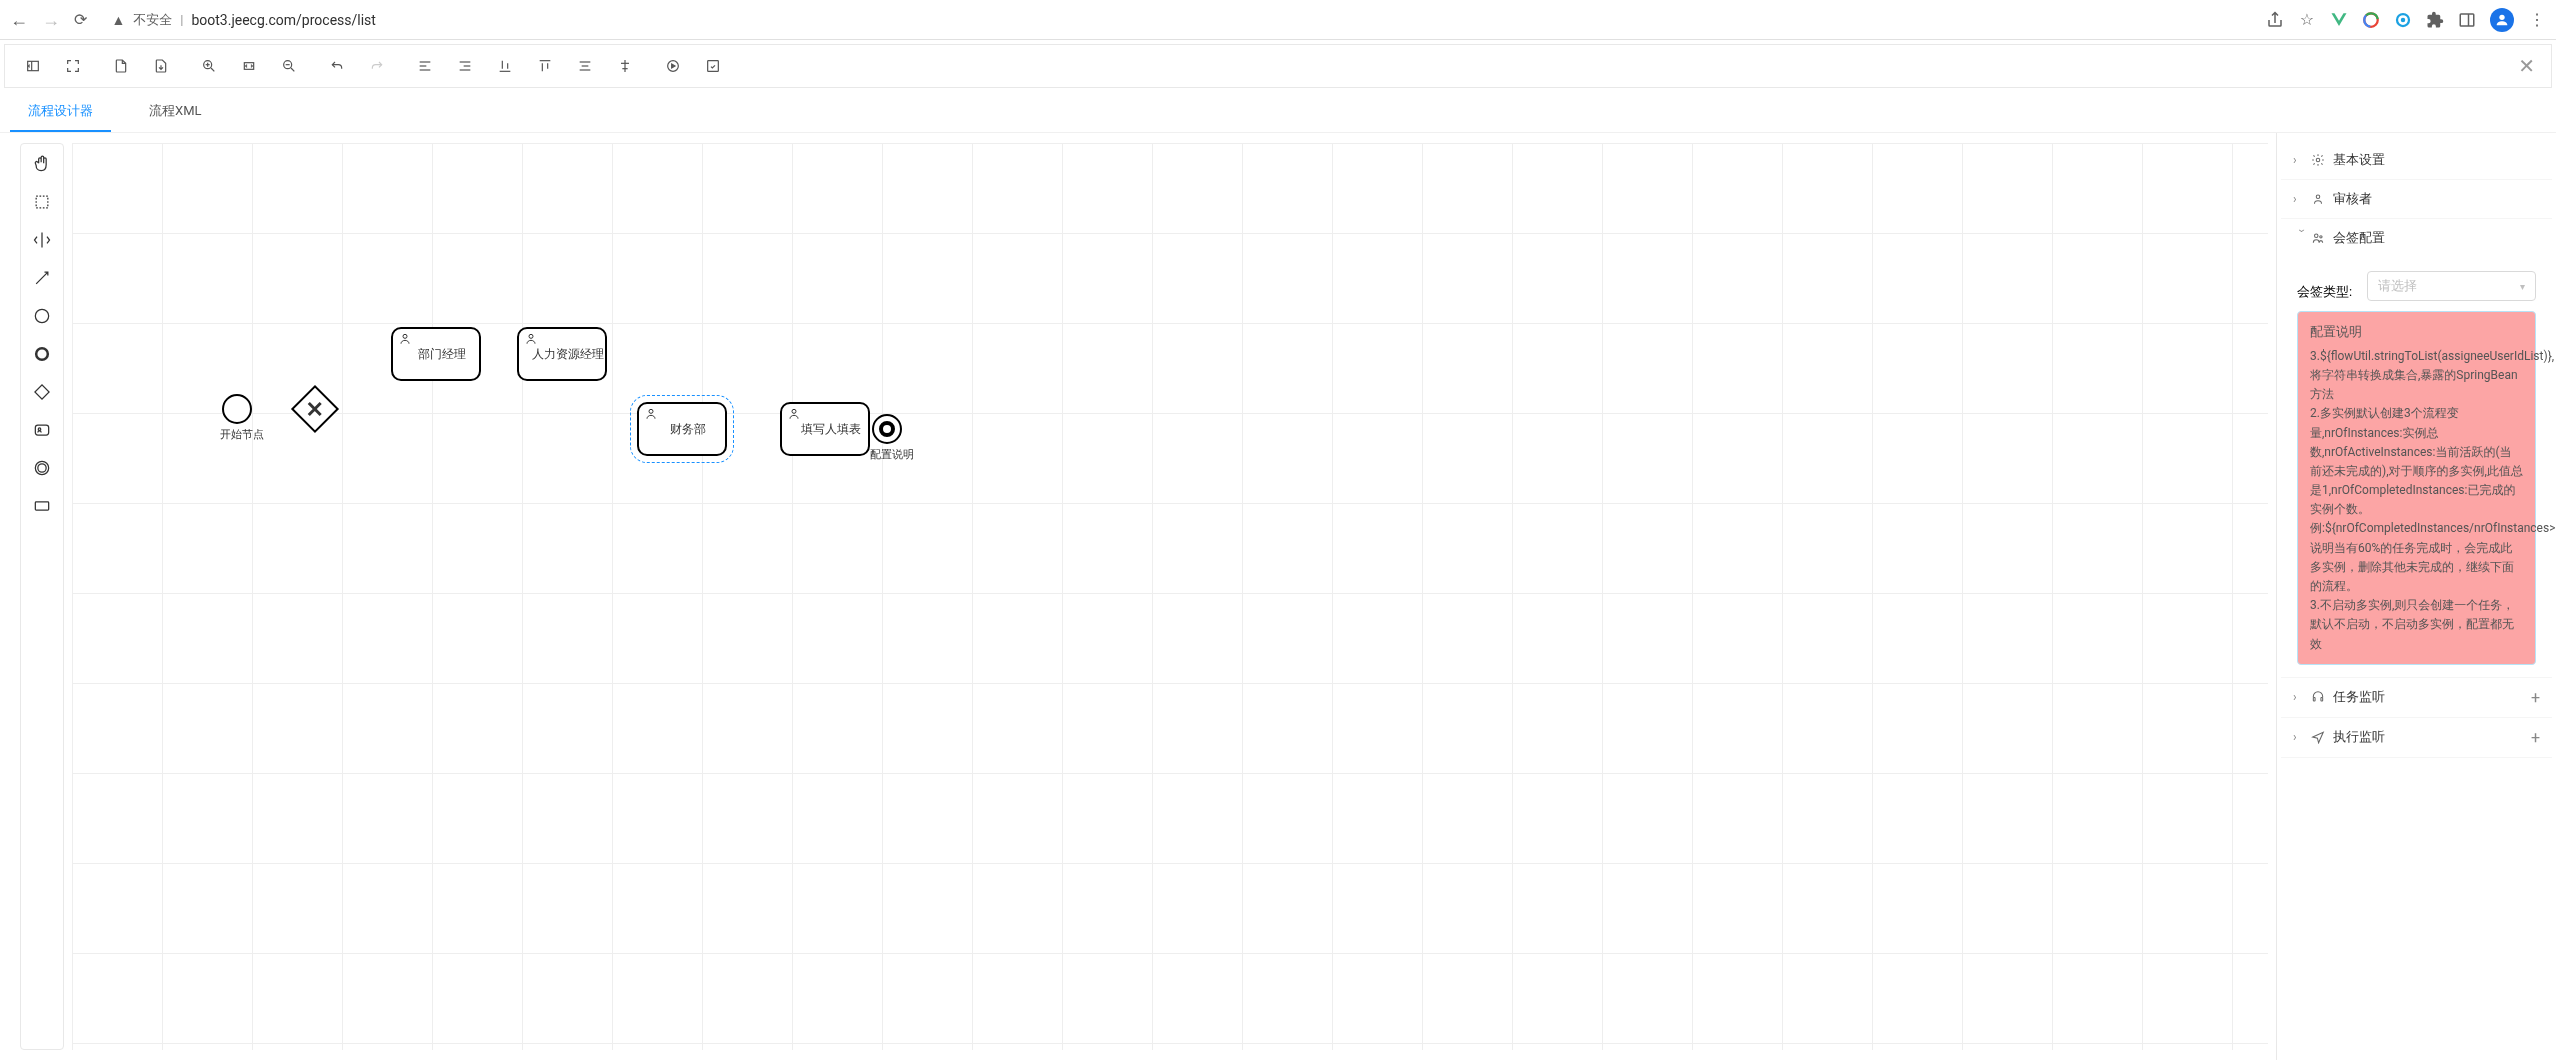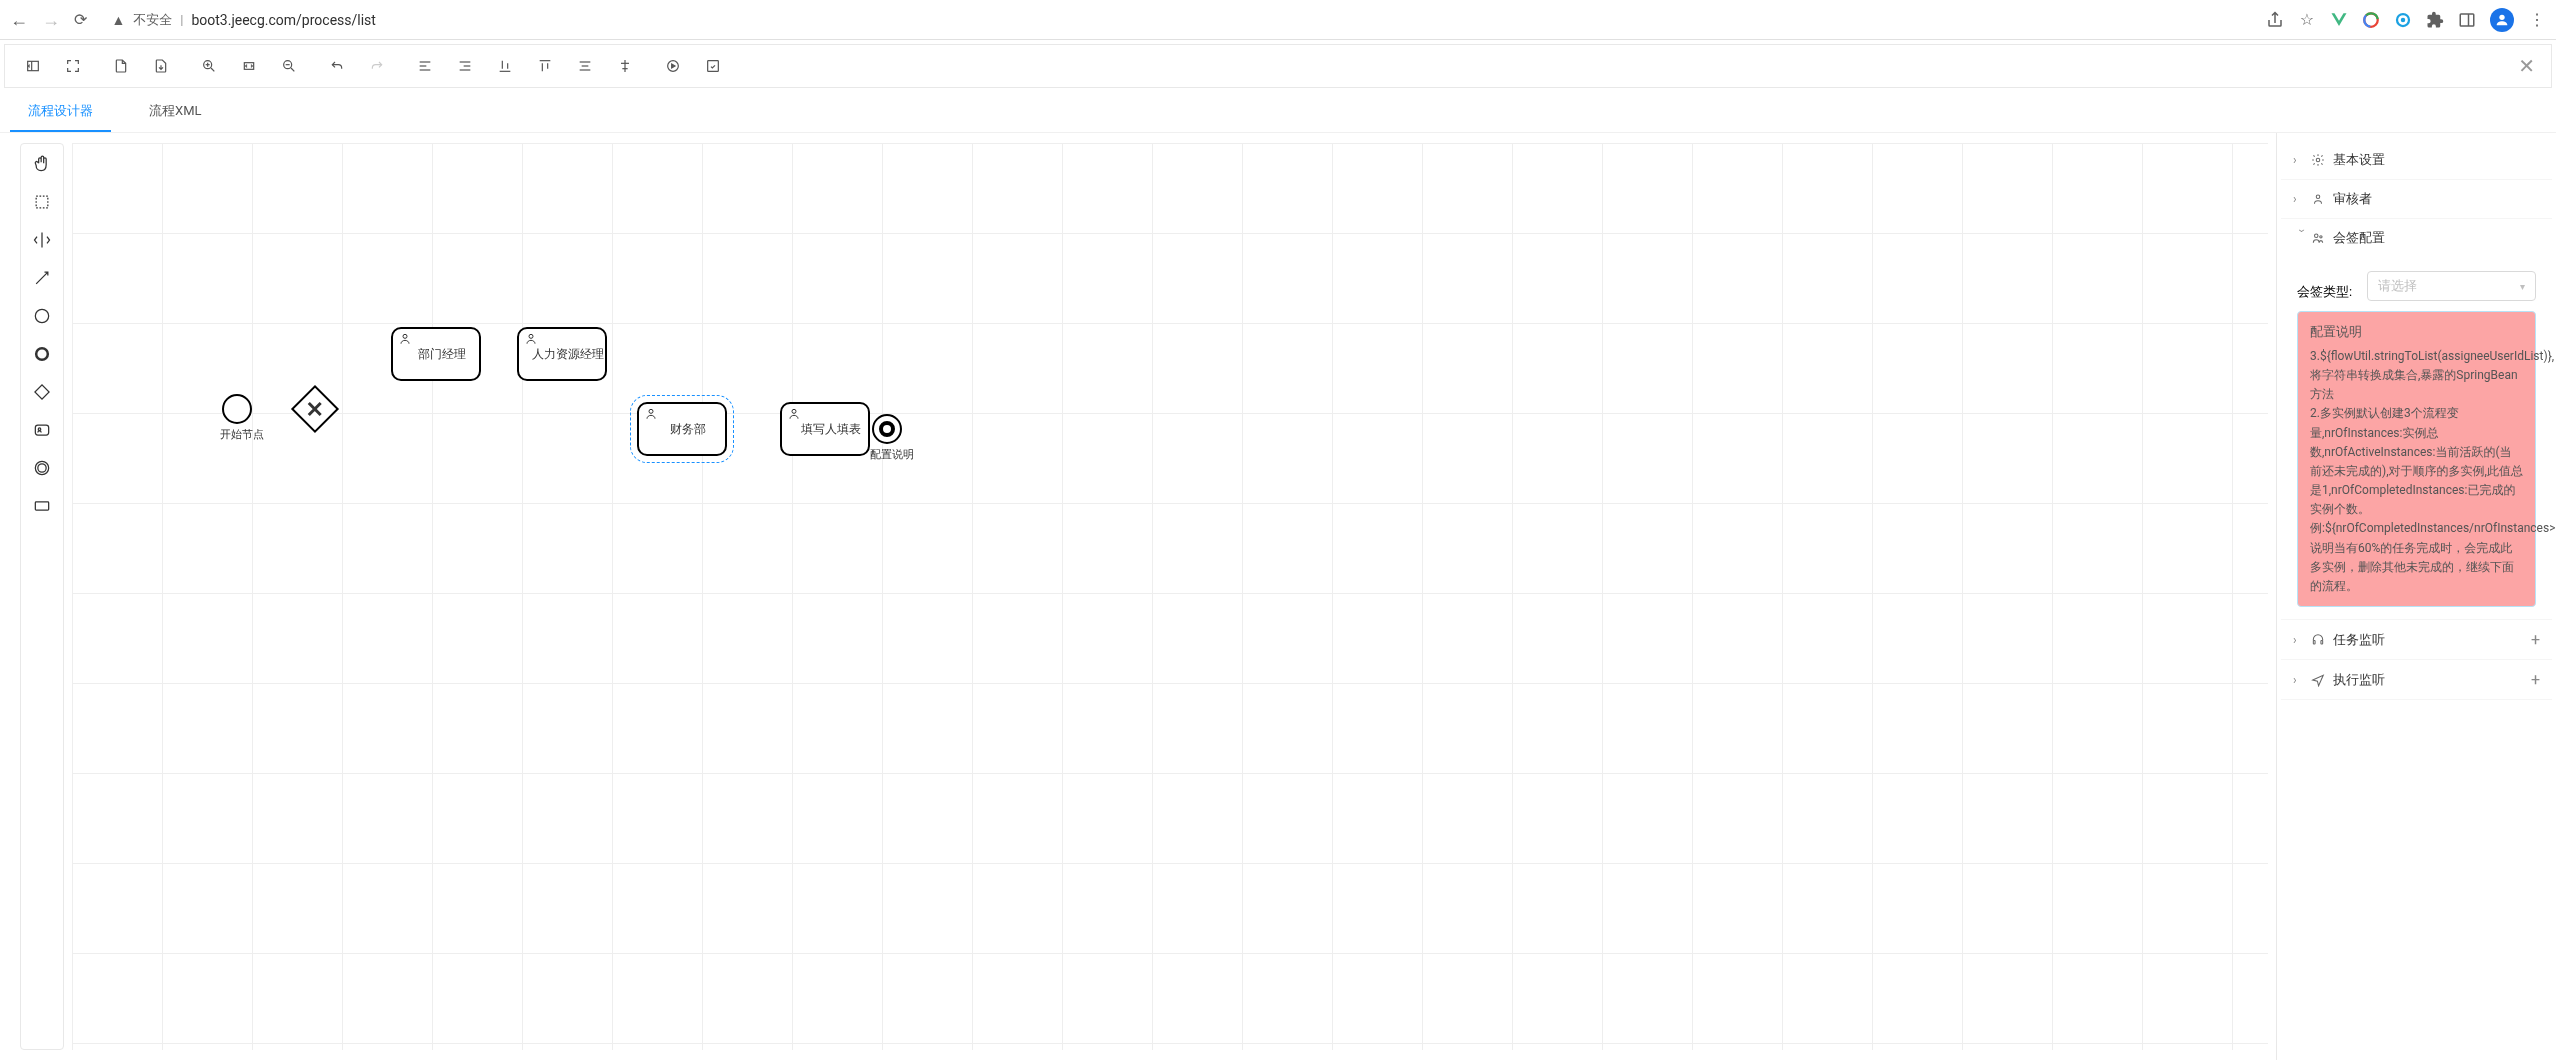--- a/index.html
+++ b/index.html
@@ -430,20 +430,21 @@
           <div class="form-select">
             <span>请选择</span>
             <span class="form-select-chev">▾</span>
           </div>
         </div>
         <div class="desc-box">
           <div class="desc-title">配置说明</div>
           <div>3.${flowUtil.stringToList(assigneeUserIdList)},将字符串转换成集合,暴露的SpringBean方法</div>
           <div>2.多实例默认创建3个流程变量,nrOfInstances:实例总数,nrOfActiveInstances:当前活跃的(当前还未完成的),对于顺序的多实例,此值总是1,nrOfCompletedInstances:已完成的实例个数。</div>
           <div>例:${nrOfCompletedInstances/nrOfInstances&gt;=0.6} 说明当有60%的任务完成时，会完成此多实例，删除其他未完成的，继续下面的流程。</div>
+          <div>3.不启动多实例,则只会创建一个任务，默认不启动，不启动多实例，配置都无效</div>
         </div>
       </div>
     </div>
     <div class="acc-item">
       <div class="acc-header">
         <span class="acc-chev">›</span>
         <span class="acc-icon">
             <svg width="14" height="14" viewBox="0 0 24 24" fill="none" stroke="currentColor" stroke-width="1.8">
               <path d="M4 13v-2a8 8 0 0116 0v2"></path>
               <rect x="4" y="13" width="3" height="6" rx="1"></rect>

